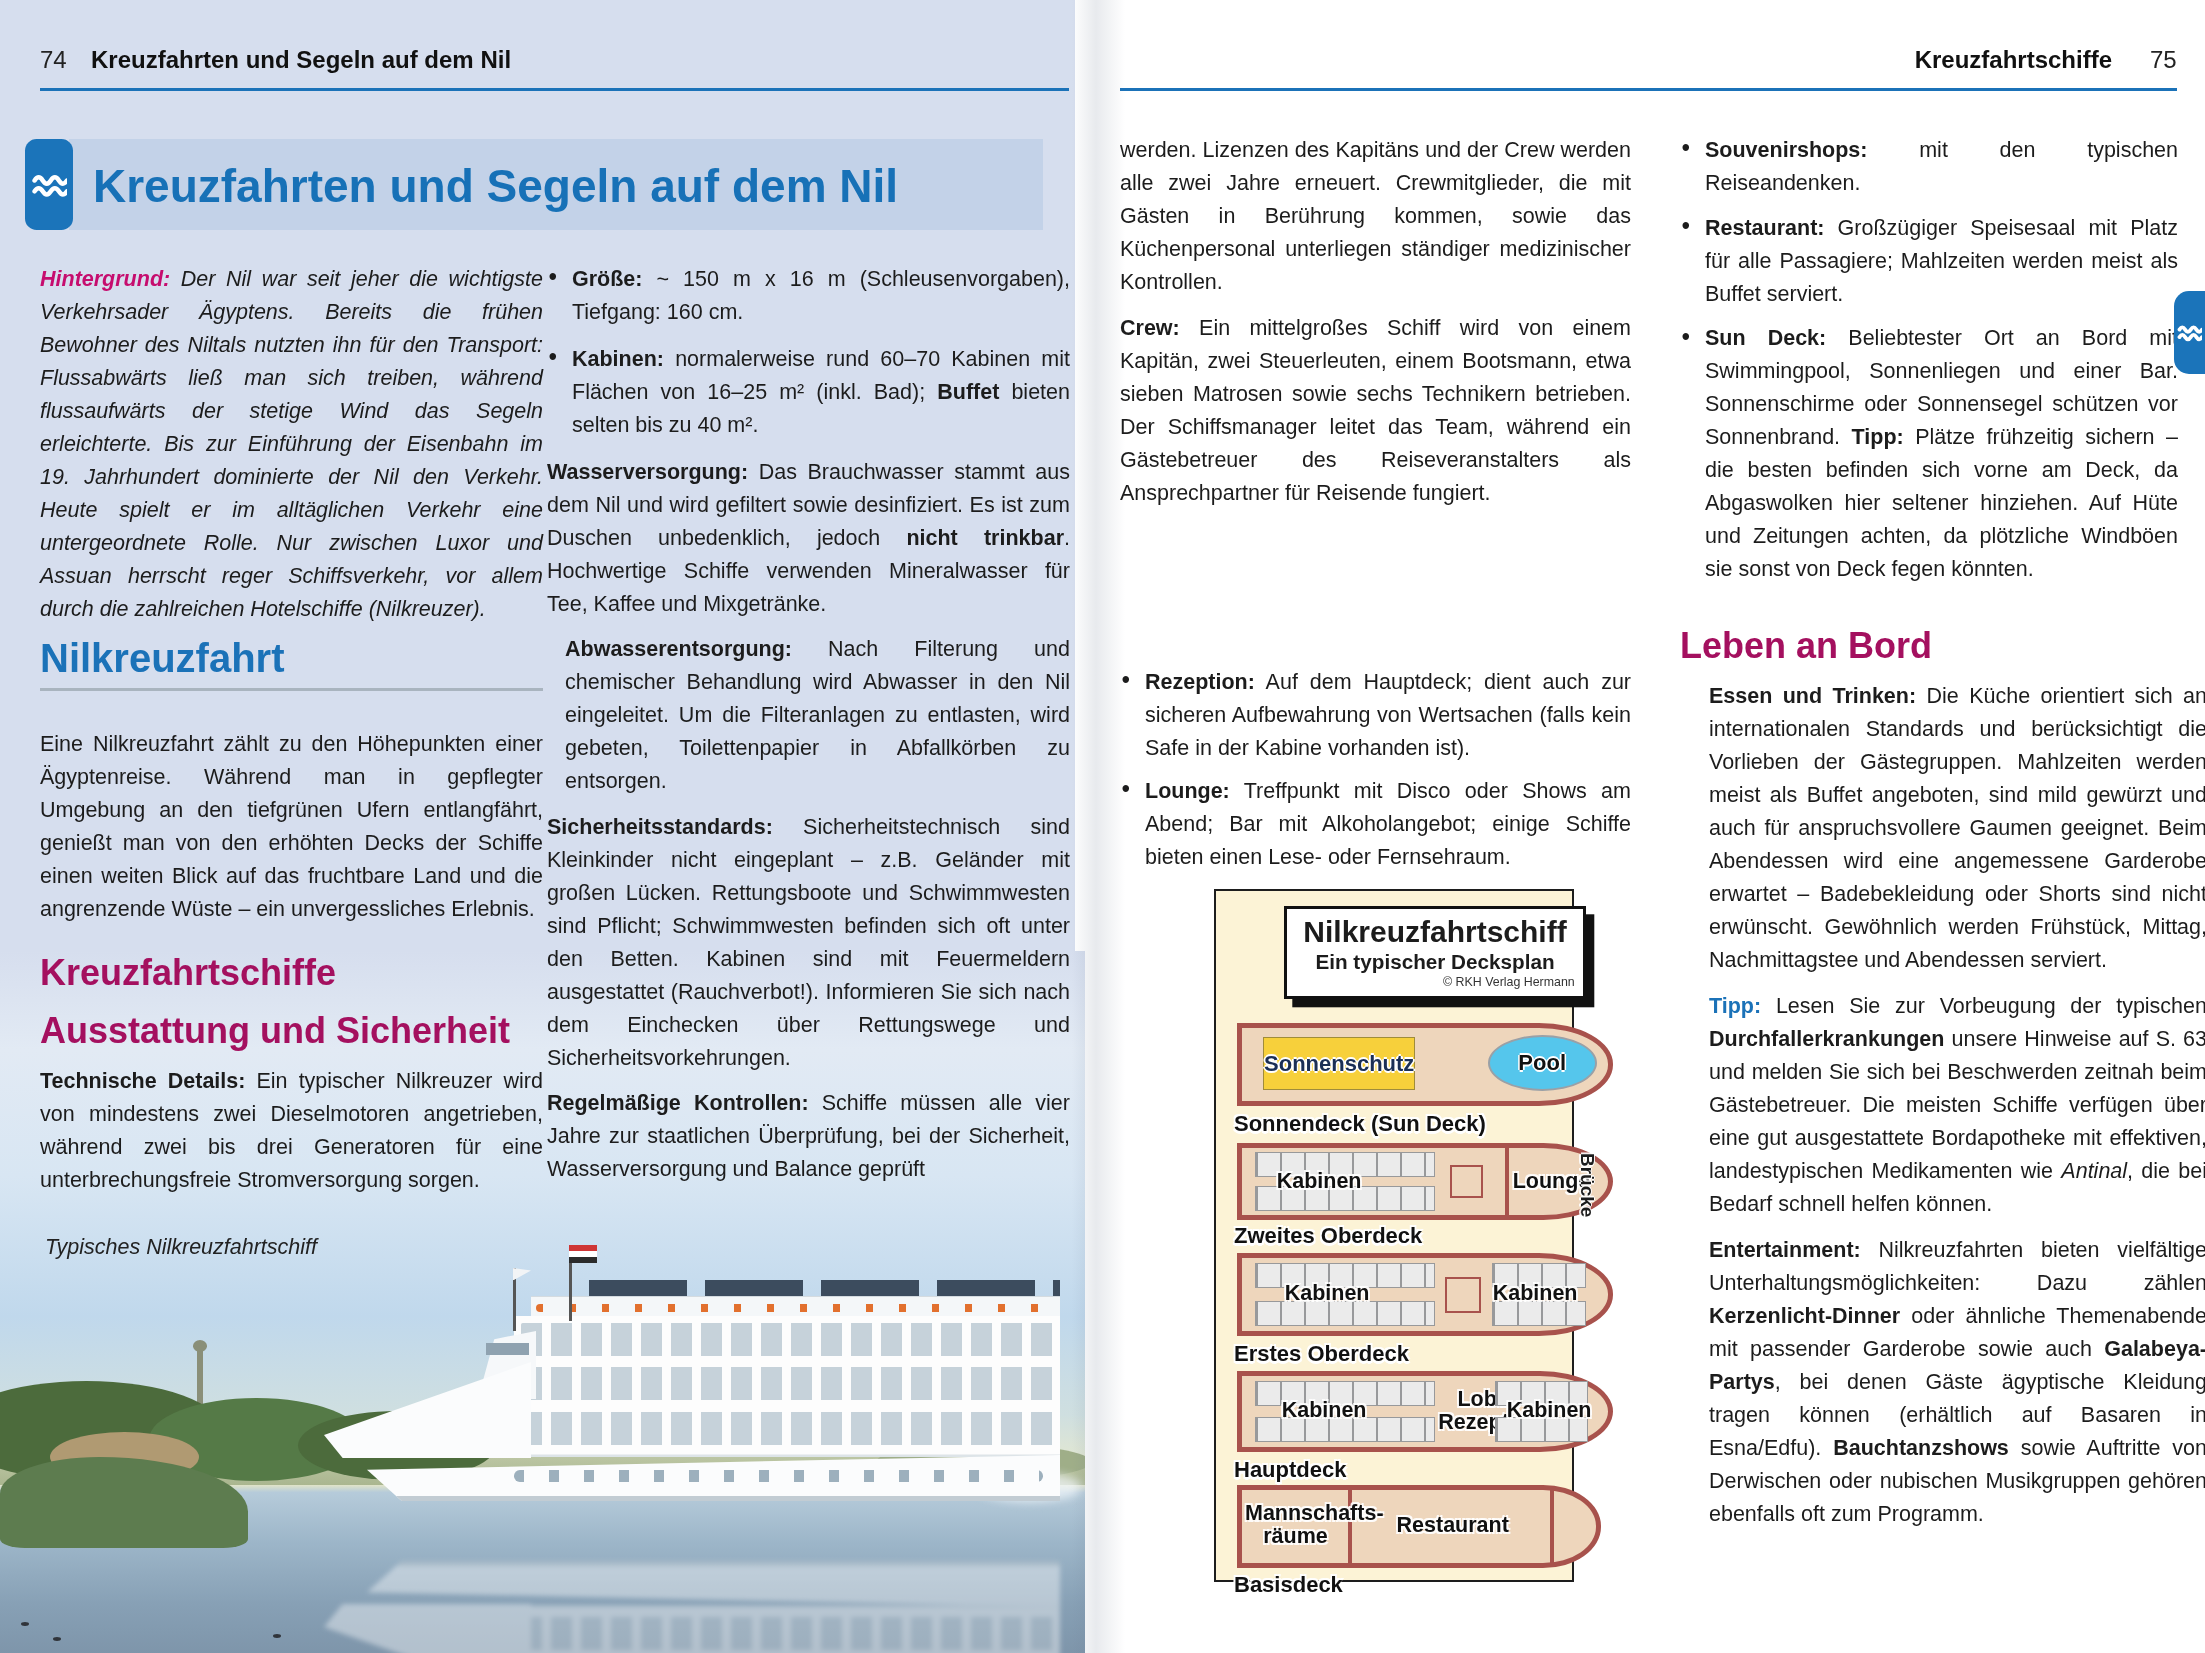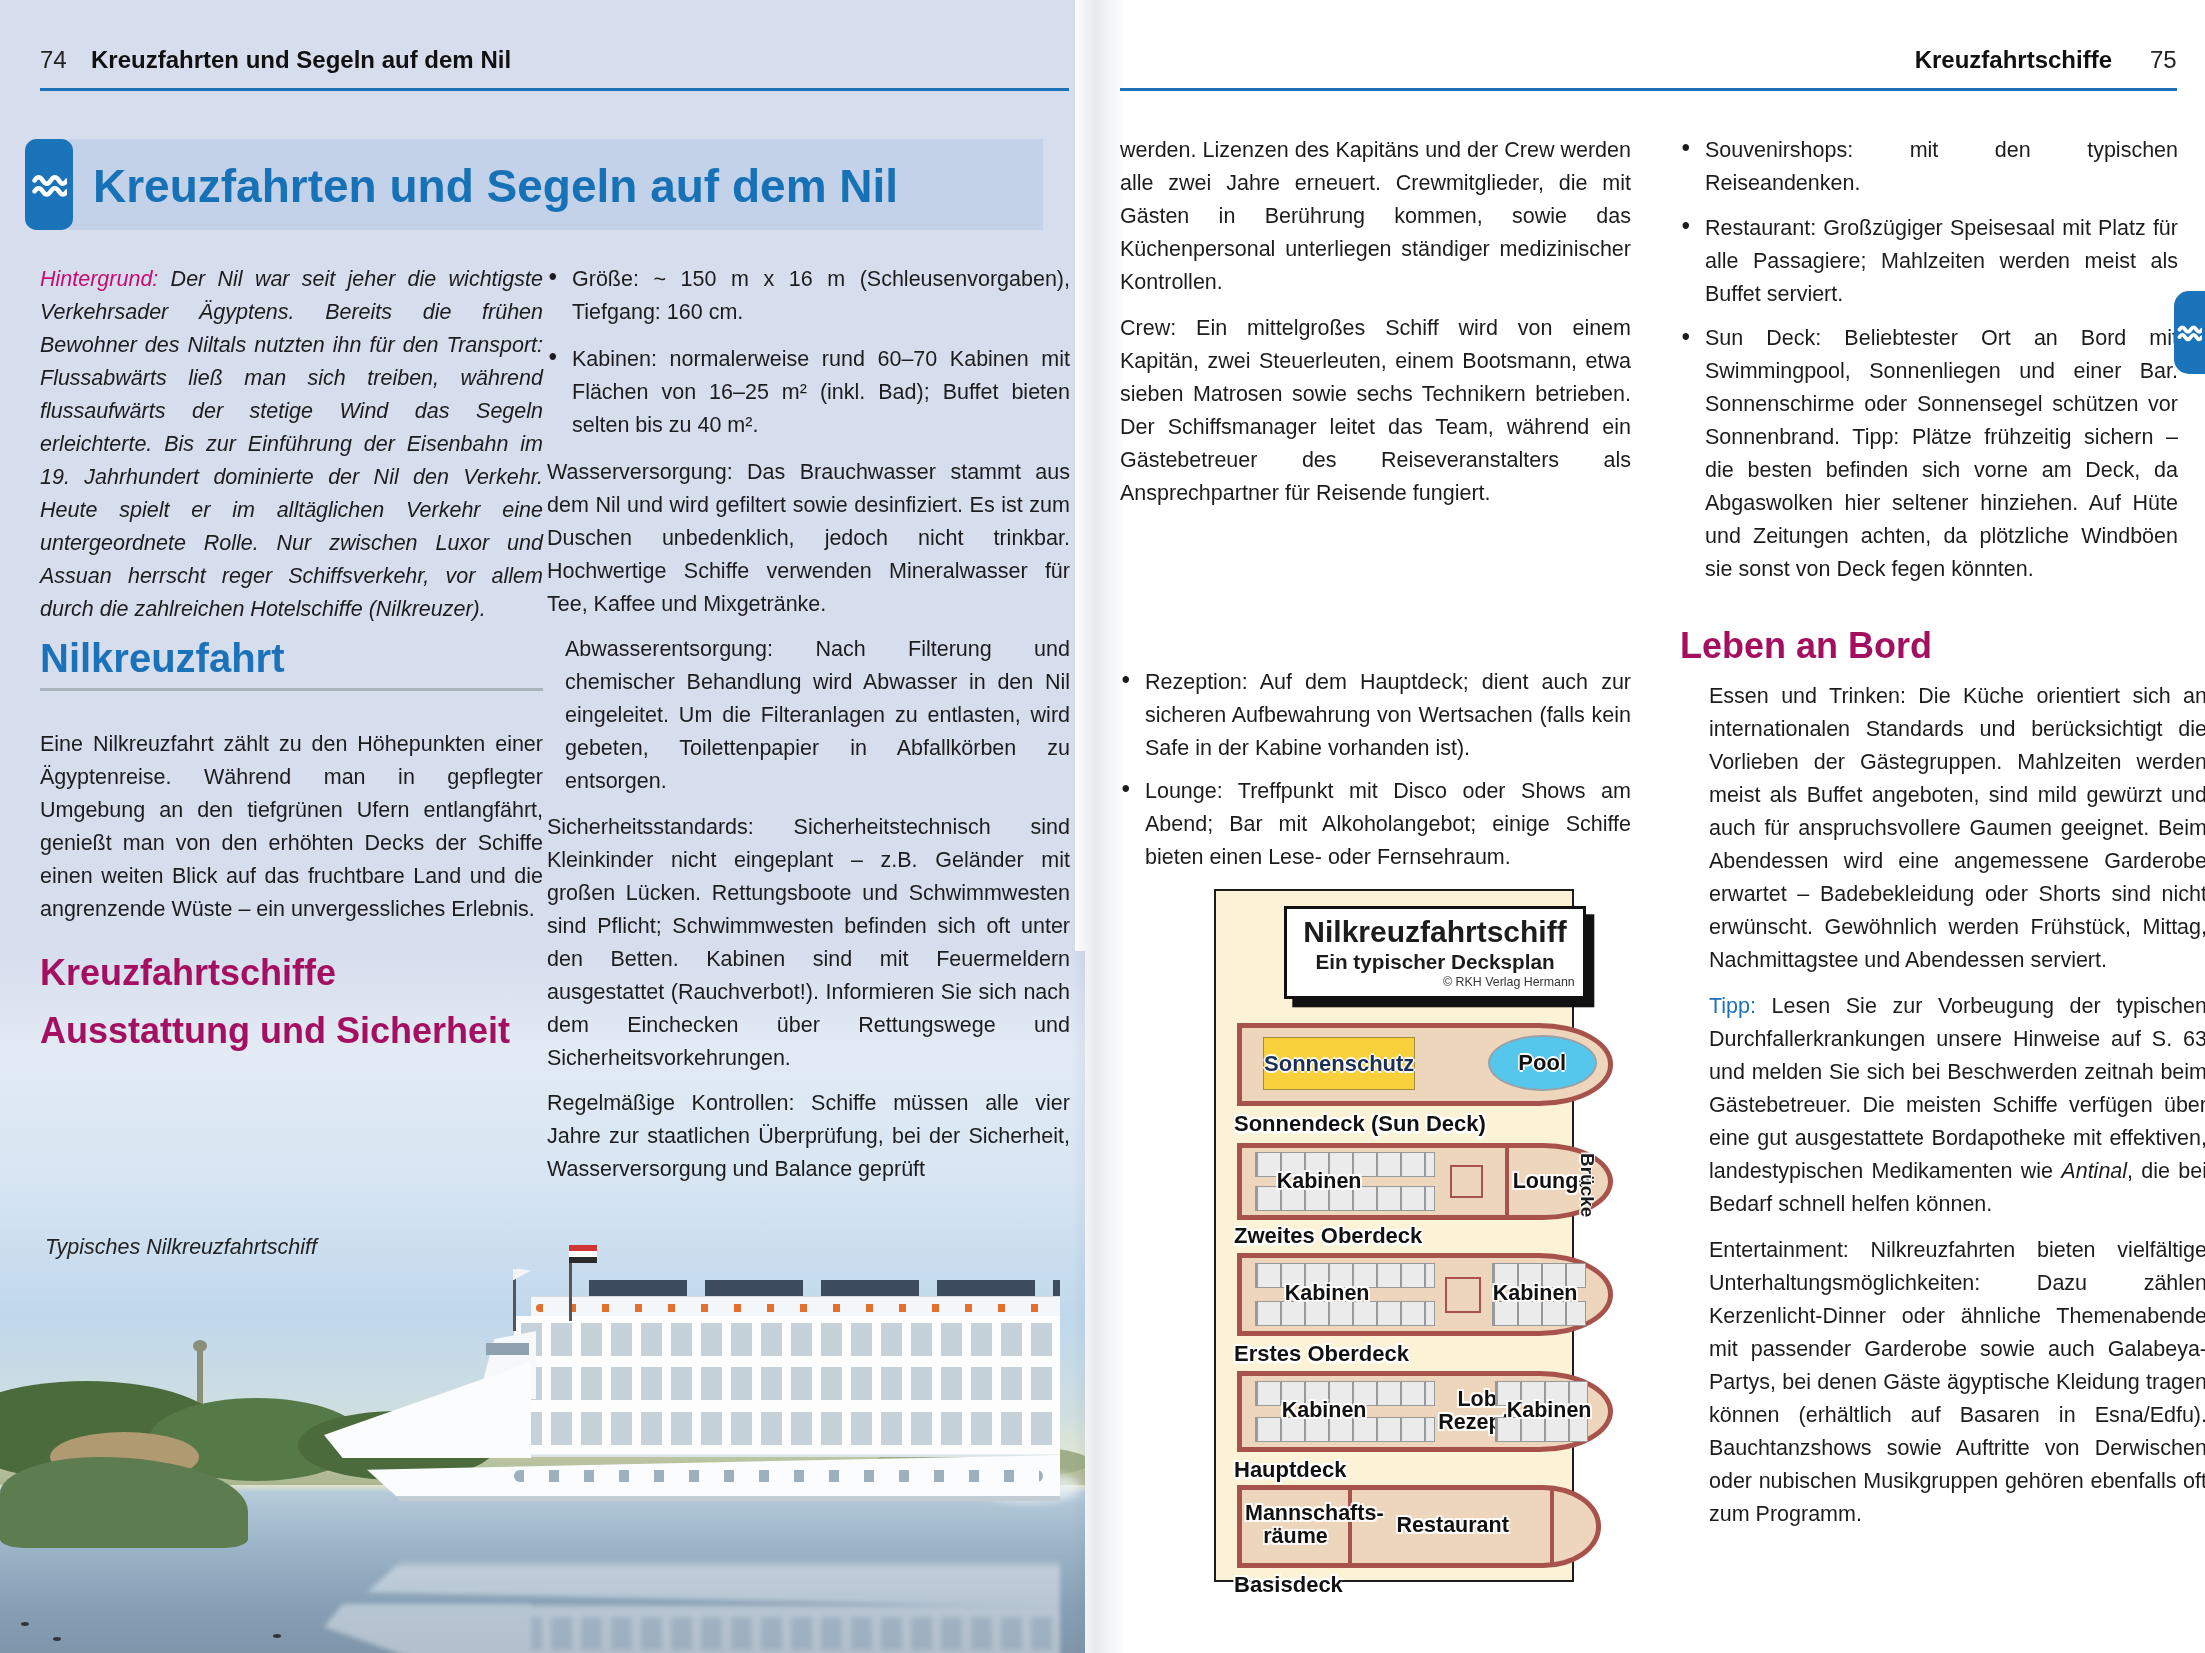--- a/index.html
+++ b/index.html
@@ -16,21 +16,21 @@
   .runtitle{font-weight:bold;color:#111;}
   .headrule{top:88px;height:3.3px;background:#1b72b8;}
   
   #banner{left:69px;top:139px;width:974px;height:91px;background:#c3d2e8;}
   #banner-icon{left:25px;top:139px;width:48px;height:91px;background:#1b74ba;border-radius:11.6px;
                display:flex;align-items:center;justify-content:center;}
   #banner-title{left:93px;top:146px;width:943px;font-size:46px;font-weight:bold;color:#1771b7;line-height:81px;}
   
   .body{font-size:21.5px;line-height:33px;text-align:justify;color:#1c1c1c;}
   .it{font-style:italic;}
-  .b{font-weight:normal;}
+  .b{font-weight:bold;}
   .pink{color:#c60c6e;}
   .blue{color:#1b72b8;}
   .h-blue{color:#1b72b8;font-weight:bold;font-size:40px;line-height:43px;}
   .h-mag{color:#a4105f;font-weight:bold;font-size:36px;line-height:48px;}
   .rule-gray{height:3.3px;background:#a9b4bf;}
   .bullet{position:relative;padding-left:25px;}
   .bullet::before{content:"\2022";position:absolute;left:1.7px;top:-1.7px;font-weight:bold;font-size:23px;}
   .caption{font-size:21.5px;font-style:italic;color:#222;}
   
   #photo{left:0;top:951px;width:1085px;height:703px;overflow:hidden;z-index:1;
@@ -168,20 +168,23 @@
   </div>
 
   <div class="abs h-blue" style="left:40px;top:637px;z-index:10;">Nilkreuzfahrt</div>
   <div class="abs rule-gray" style="left:40px;top:688px;width:503px;z-index:10;"></div>
   <div class="abs body" style="left:40px;top:728px;width:503px;z-index:10;">Eine Nilkreuzfahrt zählt zu den Höhepunkten einer Ägyptenreise. Während man in gepflegter Umgebung an den tiefgrünen Ufern entlangfährt, genießt man von den erhöhten Decks der Schiffe einen weiten Blick auf das fruchtbare Land und die angrenzende Wüste – ein unvergessliches Erlebnis.</div>
 
   <div class="abs h-mag" style="left:40px;top:949px;width:513px;z-index:10;">
     <div>Kreuzfahrtschiffe</div>
     <div style="margin-top:10px;">Ausstattung und Sicherheit</div>
   </div>
+  <div class="abs body" style="left:40px;top:1065px;width:503px;z-index:10;">
+    <span class="b">Technische Details:</span><span> Ein typischer Nilkreuzer wird von mindestens zwei Dieselmotoren angetrieben, während zwei bis drei Generatoren für eine unterbrechungsfreie Stromversorgung sorgen.</span>
+  </div>
 
   <div class="abs caption" style="left:45px;top:1235px;z-index:10;">Typisches Nilkreuzfahrtschiff</div>
 
   <div class="abs" style="left:547px;top:263px;width:523px;z-index:10;">
     <div class="body bullet">
       <span class="b">Größe:</span><span> ~ 150 m x 16 m (Schleusenvorgaben), Tiefgang: 160 cm.</span>
     </div>
     <div class="body bullet" style="margin-top:14px;">
       <span class="b">Kabinen:</span><span> normalerweise rund 60–70 Kabinen mit Flächen von 16–25 m² (inkl. Bad); </span><span class="b">Buffet</span><span> bieten selten bis zu 40 m².</span>
     </div>

